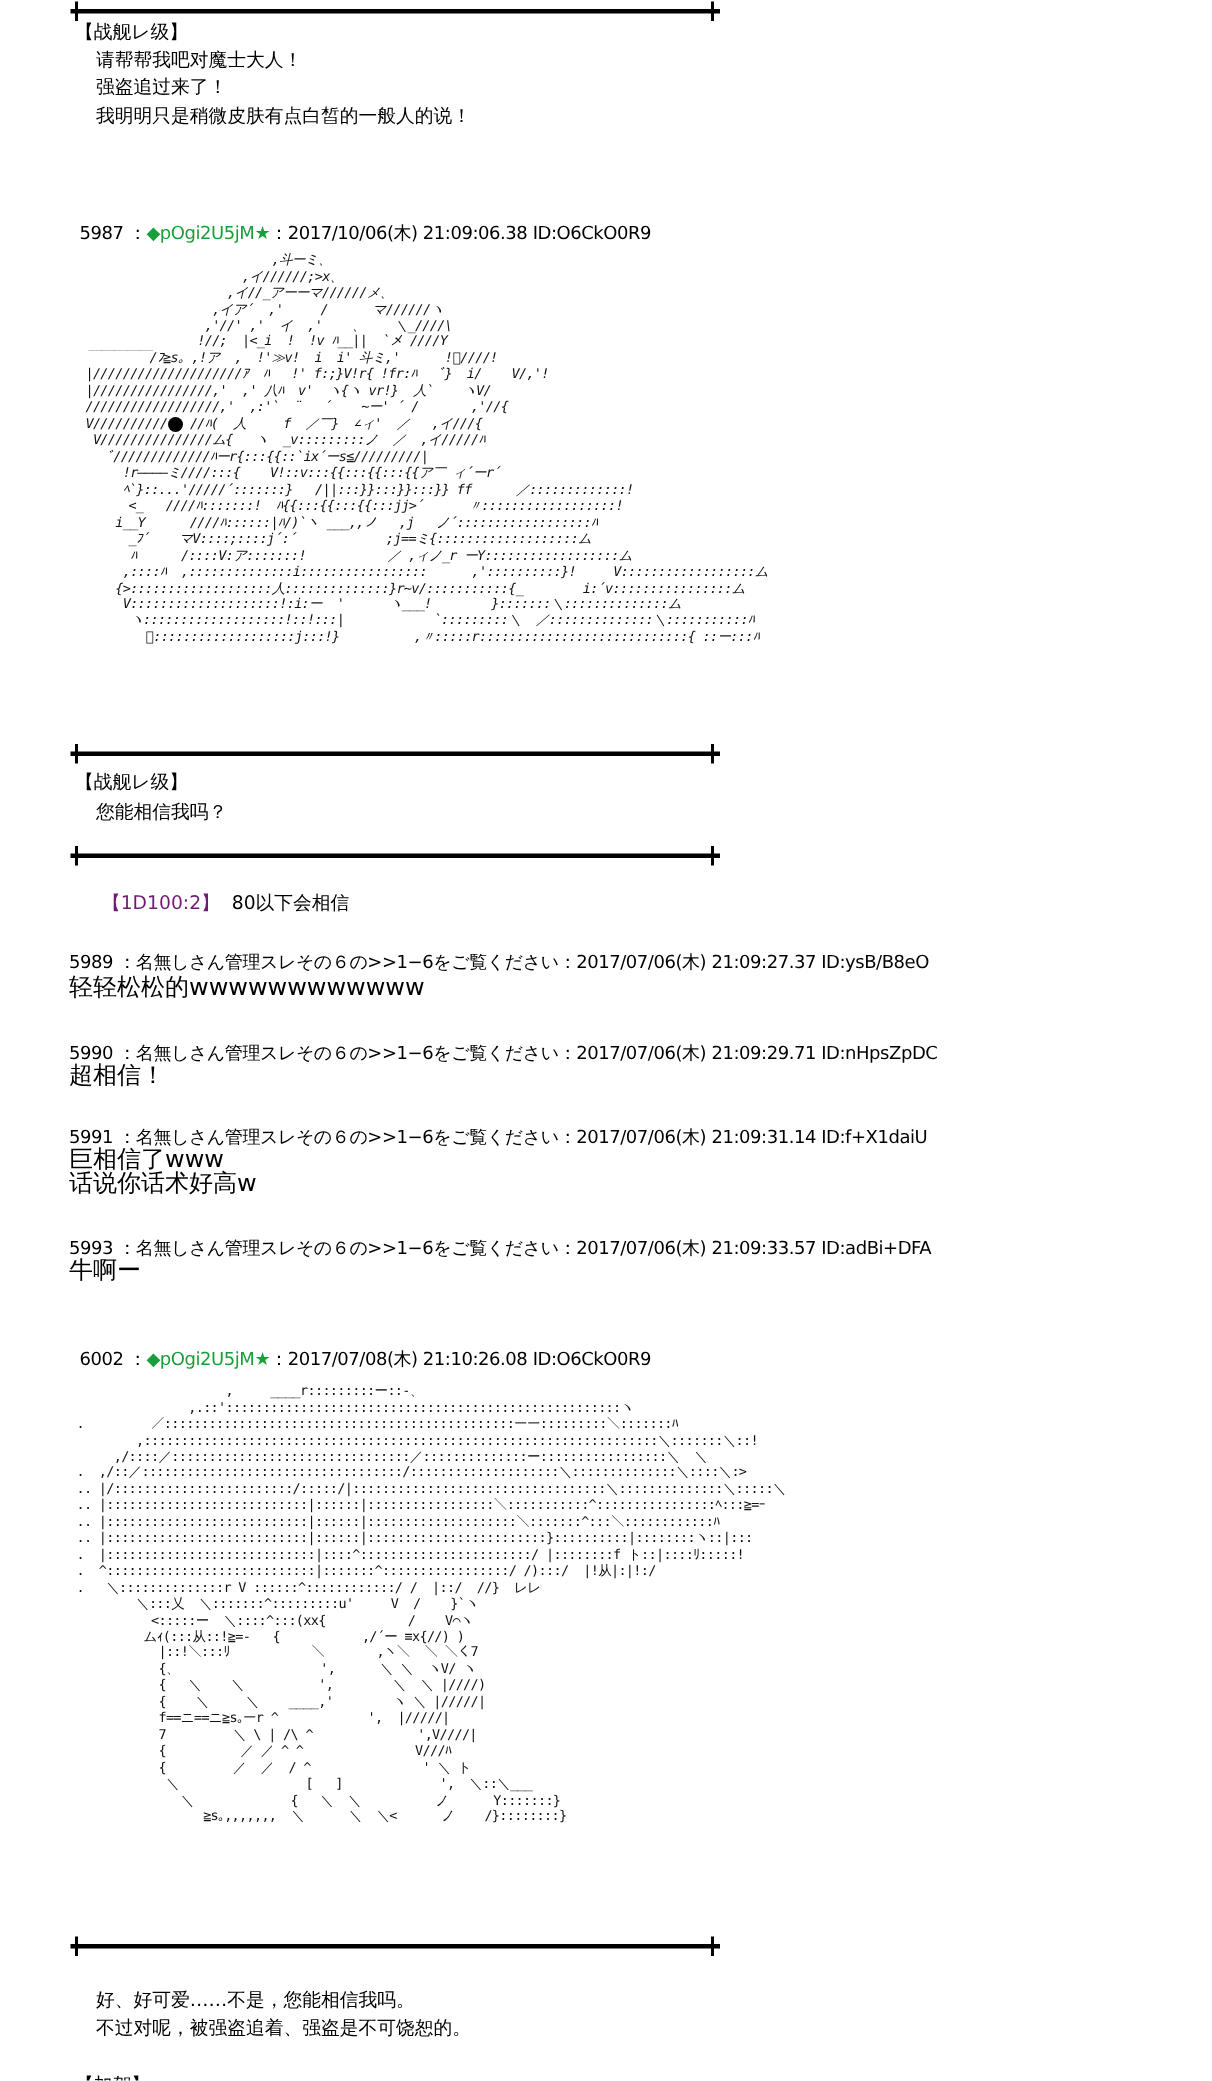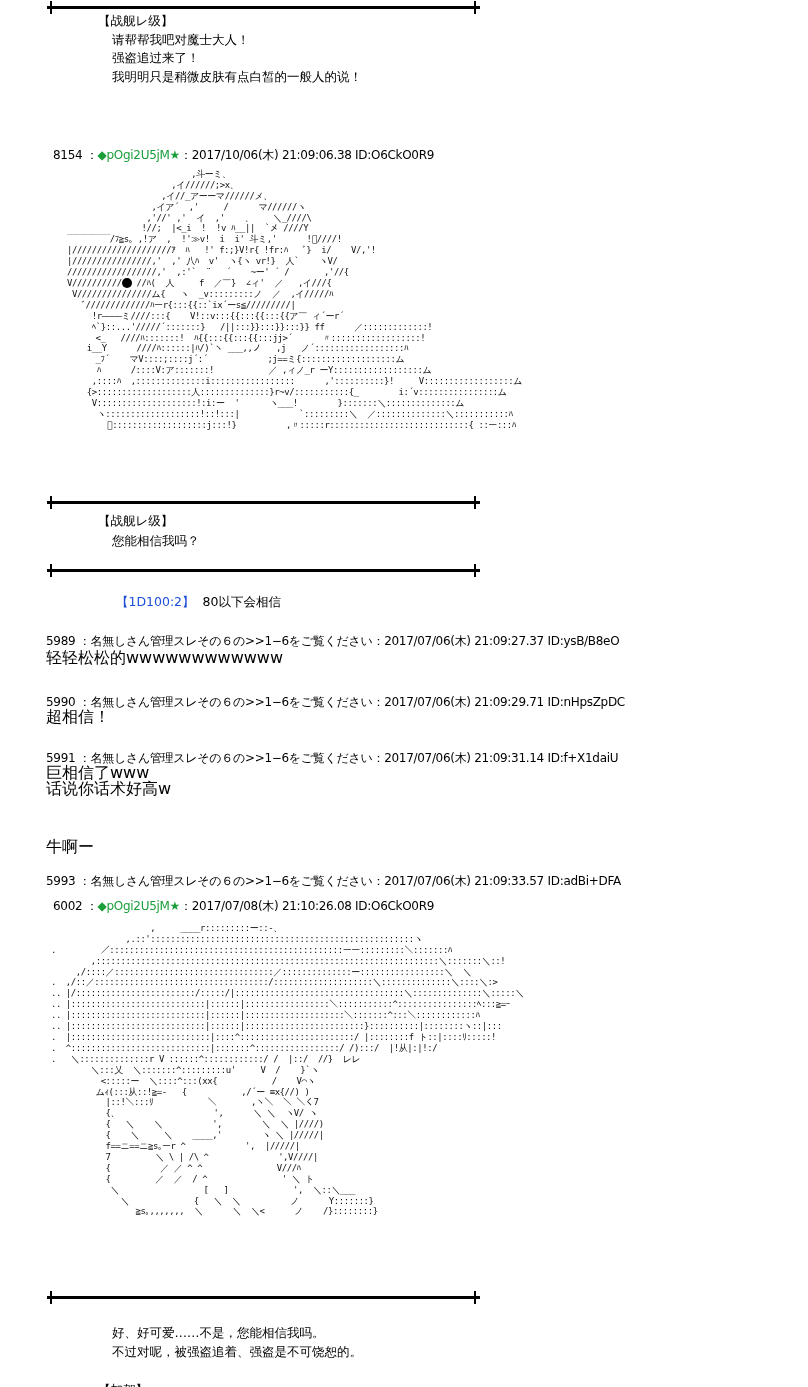--- a/index.html
+++ b/index.html
@@ -35,42 +35,41 @@
     }
     .sep::before { left: 3px; }
     .sep::after { right: 4px; }
 
     .line {
       position: absolute;
       white-space: pre;
       font-size: 12.5px;
       line-height: 18px;
       letter-spacing: 0px;
-      margin-left: 48px;
     }
     .dialog-name { left: 50px; }
     .dialog-text { left: 64px; text-align: center; }
 
     .post-header {
       position: absolute;
       left: 46px;
       white-space: pre;
       font-size: 12px;
       line-height: 16px;
       letter-spacing: -0.3px;
     }
     .post-body {
       position: absolute;
       left: 46px;
       white-space: pre;
       font-size: 16px;
       line-height: 16px;
     }
     .trip { color: #1a9e3a; }
-    .dice { color: #1d4ed8; }
+    .dice { color: #701a75; }
 
     .aa {
       position: absolute;
       white-space: pre;
       font-family: "DejaVu Sans Mono", "Liberation Mono", monospace;
       font-size: 9px;
       line-height: 10.9px;
       letter-spacing: -0.45px;
       color: #111;
     }
@@ -91,24 +90,24 @@
 <div class="sep" style="top:1296px"></div>
 
 <div>
   <div class="line dialog-name" style="top:12px">【战舰レ级】</div>
   <div class="line dialog-text" style="top:31px">请帮帮我吧对魔士大人！</div>
   <div class="line dialog-text" style="top:49px">强盗追过来了！</div>
   <div class="line dialog-text" style="top:68px">我明明只是稍微皮肤有点白皙的一般人的说！</div>
 </div>
 
 <div class="post-header" style="top:131px">
-  <span>8154</span><span> </span><span>：</span><span class="trip">◆</span><span class="trip">pOgi2U5jM</span><span class="trip">★</span><span>：2017/10/06(木) 21:09:06.38 ID:O6CkO0R9</span>
+  <span>5987</span><span> </span><span>：</span><span class="trip">◆</span><span class="trip">pOgi2U5jM</span><span class="trip">★</span><span>：2017/10/06(木) 21:09:06.38 ID:O6CkO0R9</span>
 </div>
 
-<div class="aa" style="left:62px; top:158px;">
+<div class="aa" style="left:52px; top:158px;font-style:italic;">
 <div>                          ,斗ーミ、</div><div>                      ,イ//////;&gt;x、</div><div>                    ,イ//_アーーマ//////メ、</div><div>                  ,イア´  ,'     /      マ//////ヽ</div><div>                 ,'//' ,'  イ  ,'    、    ＼_////\</div><div>                !//;  |&lt;_i  !  !v ﾊ__||  `メ ////Y</div><div> ￣￣￣￣￣/ﾌ≧s｡ ,!ア  ,  !'≫v!  i  i' 斗ミ,'      !ﾞ////!</div><div> |////////////////////ｱ  ﾊ   !' f:;}V!r{ !fr:ﾊ   ﾞ}  i/    V/,'!</div><div> |////////////////,'  ,' 八ﾊ  v'  ヽ{ヽ vr!}  人`    ヽV/</div><div> //////////////////,'  ,:'`  ¨   ´    ~ー' ´ /       ,'//{</div><div> V//////////<span class="aa-dot"></span> //ﾊ(  人     f  ／￣}  ∠ィ'  ／   ,イ///{</div><div>  V///////////////ム{   ヽ  _v:::::::::ノ  ／  ,イ/////ﾊ</div><div>    ﾞ/////////////ﾊーr{:::{{::`ix´ーs≦/////////|</div><div>      !r――――ミ////:::{    V!::v:::{{:::{{:::{{ア￣ ィ´ーr´</div><div>      ﾍ`}::...'/////´:::::::}   /||:::}}:::}}:::}} ff      ／:::::::::::::!</div><div>     ゝ&lt;_   ////ﾊ:::::::!  ﾊ{{:::{{:::{{:::jj&gt;´      〃::::::::::::::::::!</div><div>     i__Y      ////ﾊ::::::|ﾊ/)`ヽ ___,,ノ   ,j   ノ´::::::::::::::::::ﾊ</div><div>     ゝ_ﾌ´    マV::::;::::j´:´            ;j==ミ{:::::::::::::::::::ム</div><div>       ﾊ      /::::V:ア:::::::!           ／ ,ィノ_r ーY::::::::::::::::::ム</div><div>      ,::::ﾊ  ,::::::::::::::i:::::::::::::::::      ,'::::::::::}!     V::::::::::::::::::ム</div><div>     {&gt;:::::::::::::::::::人::::::::::::::}r~v/:::::::::::{_        i:´v::::::::::::::::ム</div><div>      V::::::::::::::::::::!:i:ー  '      ヽ___!        }:::::::＼::::::::::::::ム</div><div>       ヽ:::::::::::::::::::!::!:::|            `:::::::::＼  ／::::::::::::::＼:::::::::::ﾊ</div><div>         ﾞ:::::::::::::::::::j:::!}          ,〃:::::r::::::::::::::::::::::::::::{ ::ー:::ﾊ</div>
 </div>
 
 <div>
   <div class="line dialog-name" style="top:512px">【战舰レ级】</div>
   <div class="line dialog-text" style="top:532px">您能相信我吗？</div>
 </div>
 
 <div class="line" style="left:60px; top:575px">
   <span class="dice">【1D100:2】</span><span>  80以下会相信</span>
@@ -121,21 +120,21 @@
 <div>
   <div class="post-header" style="top:694px">5990 ：名無しさん管理スレその６の&gt;&gt;1−6をご覧ください：2017/07/06(木) 21:09:29.71 ID:nHpsZpDC</div>
   <div class="post-body" style="top:709px">超相信！</div>
 </div>
 <div>
   <div class="post-header" style="top:750px">5991 ：名無しさん管理スレその６の&gt;&gt;1−6をご覧ください：2017/07/06(木) 21:09:31.14 ID:f+X1daiU</div>
   <div class="post-body" style="top:765px">巨相信了www</div>
   <div class="post-body" style="top:781px">话说你话术好高w</div>
 </div>
 <div>
-  <div class="post-header" style="top:873px">5993 ：名無しさん管理スレその６の&gt;&gt;1−6をご覧ください：2017/07/06(木) 21:09:33.57 ID:adBi+DFA</div>
+  <div class="post-header" style="top:824px">5993 ：名無しさん管理スレその６の&gt;&gt;1−6をご覧ください：2017/07/06(木) 21:09:33.57 ID:adBi+DFA</div>
   <div class="post-body" style="top:839px">牛啊ー</div>
 </div>
 
 <div class="post-header" style="top:882px">
   <span>6002</span><span> </span><span>：</span><span class="trip">◆</span><span class="trip">pOgi2U5jM</span><span class="trip">★</span><span>：2017/07/08(木) 21:10:26.08 ID:O6CkO0R9</span>
 </div>
 
 <div class="aa" style="left:46px; top:912px;">
 <div>                     ,     ____r:::::::::ー::-、</div><div>                ,.::':::::::::::::::::::::::::::::::::::::::::::::::::::::ヽ</div><div> .         ／:::::::::::::::::::::::::::::::::::::::::::::::ーー:::::::::＼:::::::ﾊ</div><div>         ,:::::::::::::::::::::::::::::::::::::::::::::::::::::::::::::::::::::＼:::::::＼::!</div><div>      ,/::::／::::::::::::::::::::::::::::::::／::::::::::::::ー:::::::::::::::::＼  ＼</div><div> .  ,/::／:::::::::::::::::::::::::::::::::::/::::::::::::::::::::＼::::::::::::::＼::::＼:&gt;</div><div> .. |/::::::::::::::::::::::::/:::::/|::::::::::::::::::::::::::::::::::＼::::::::::::::＼:::::＼</div><div> .. |:::::::::::::::::::::::::::|::::::|:::::::::::::::::＼:::::::::::^::::::::::::::::ﾍ:::≧=ｰ</div><div> .. |:::::::::::::::::::::::::::|::::::|::::::::::::::::::::＼:::::::^:::＼::::::::::::ﾊ</div><div> .. |:::::::::::::::::::::::::::|::::::|::::::::::::::::::::::::}::::::::::|::::::::ヽ::|:::</div><div> .  |::::::::::::::::::::::::::::|::::^:::::::::::::::::::::::/ |::::::::f ト::|::::ﾘ:::::!</div><div> .  ^::::::::::::::::::::::::::::|:::::::^:::::::::::::::::/ /):::/  |!从|:|!:/</div><div> .   ＼::::::::::::::r V ::::::^::::::::::::/ /  |::/  //}  レレ</div><div>         ＼:::乂  ＼:::::::^:::::::::u'     V  /    }`ヽ</div><div>           &lt;:::::ー  ＼::::^:::(xx{           /    V⌒ヽ</div><div>          ムｨ(:::从::!≧=-   {           ,/´ー ≡x{//) )</div><div>            |::!＼:::ﾘ           ＼       ,ヽ＼  ＼ ＼く7</div><div>            {、                   ',      ＼ ＼  ヽV/ ヽ</div><div>            {   ＼    ＼          ',        ＼  ＼ |////)</div><div>            {    ＼     ＼    ____,'        ヽ ＼ |/////|</div><div>            f==ニ==ニ≧s｡ーr ^            ',  |/////|</div><div>            7         ＼ \ | /\ ^              ',V////|</div><div>            {          ／ ／ ^ ^               V///ﾊ</div><div>            {         ／  ／  / ^               ' ＼ ト</div><div>             ＼                 [   ]             ',  ＼::＼___</div><div>               ＼             {   ＼  ＼          ノ      Y:::::::}</div><div>                  ≧s｡,,,,,,,  ＼      ＼  ＼&lt;      ノ    /}::::::::}</div>
 </div>

